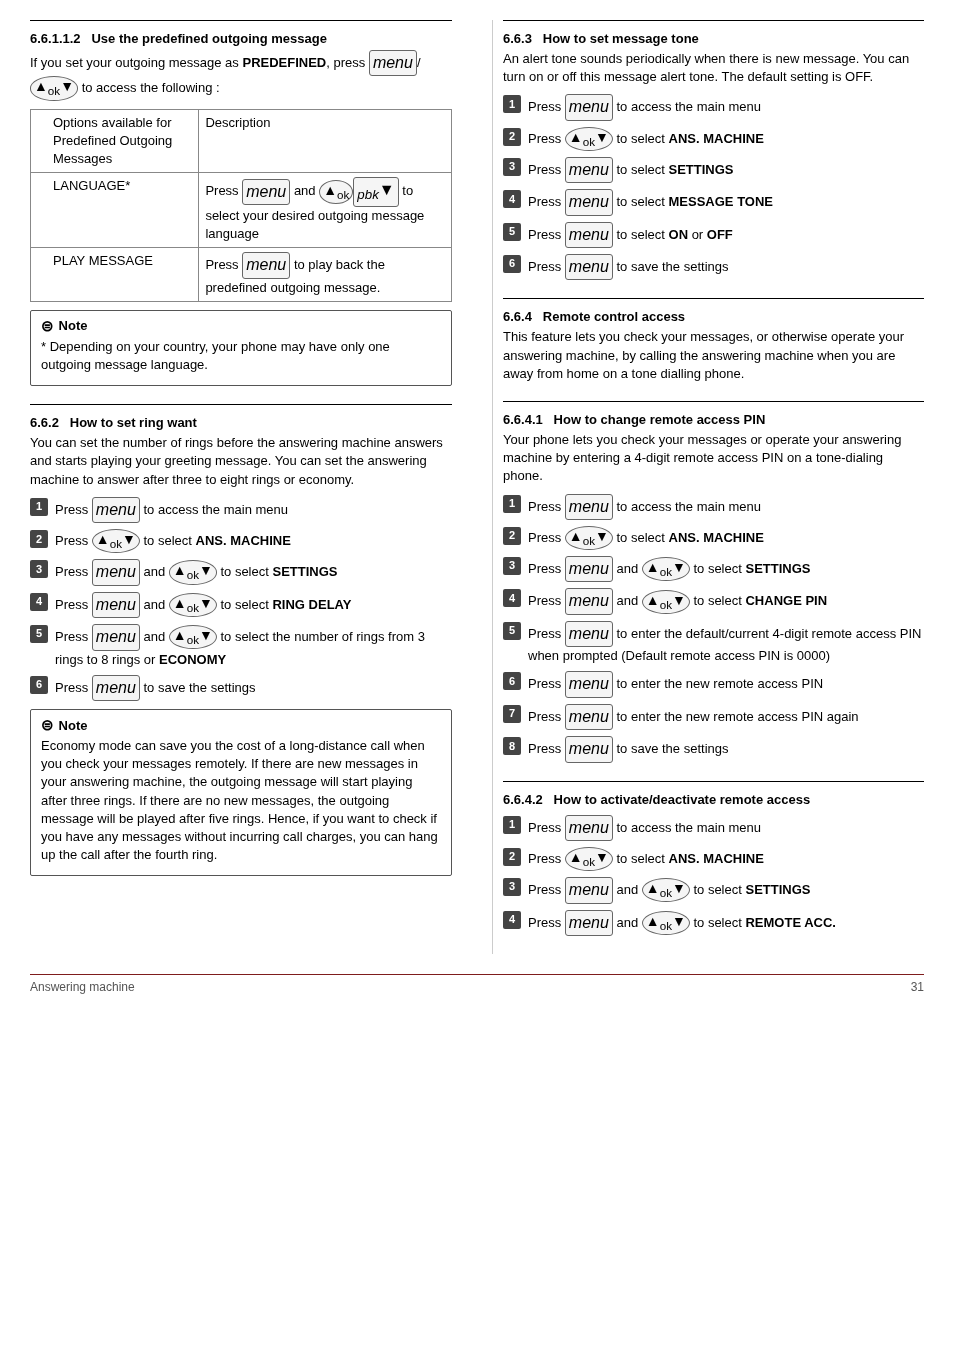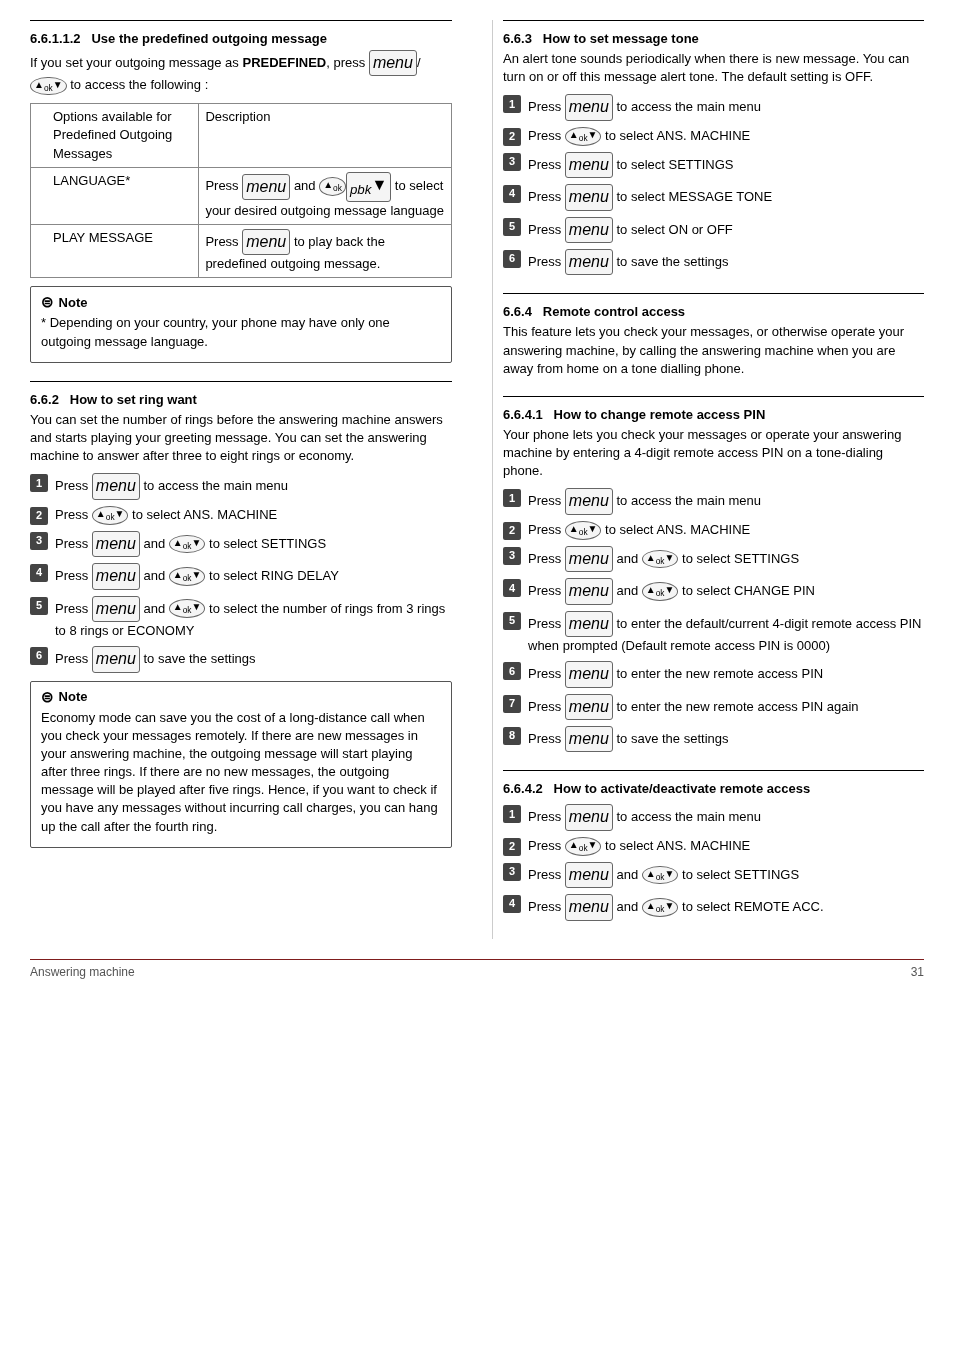--- a/index.html
+++ b/index.html
@@ -63,21 +63,21 @@
       background: #444;
       color: #fff;
       font-size: 11px;
       font-weight: bold;
       border-radius: 2px;
       margin-right: 7px;
       margin-top: 1px;
       flex-shrink: 0;
     }
     .step-text { flex: 1; }
-    .step-text b { font-weight: normal; }
+    .step-text b { font-weight: bold; }
     
     .note-box {
       border: 1px solid #555;
       padding: 6px 10px;
       margin: 8px 0;
       border-radius: 2px;
     }
     .note-title {
       font-weight: bold;
       display: flex;
@@ -98,21 +98,21 @@
       background: #f5f5f5;
       white-space: nowrap;
       vertical-align: middle;
       font-style: italic;
     }
     .btn-nav {
       display: inline-block;
       border: 1px solid #666;
       border-radius: 50%;
       padding: 0px 3px;
-      font-size: 10px;
+      font-size: 14px;
       background: #f5f5f5;
       white-space: nowrap;
       vertical-align: middle;
     }
     .page-footer {
       display: flex;
       justify-content: space-between;
       margin-top: 20px;
       border-top: 1px solid #7f1d1d;
       padding-top: 5px;

